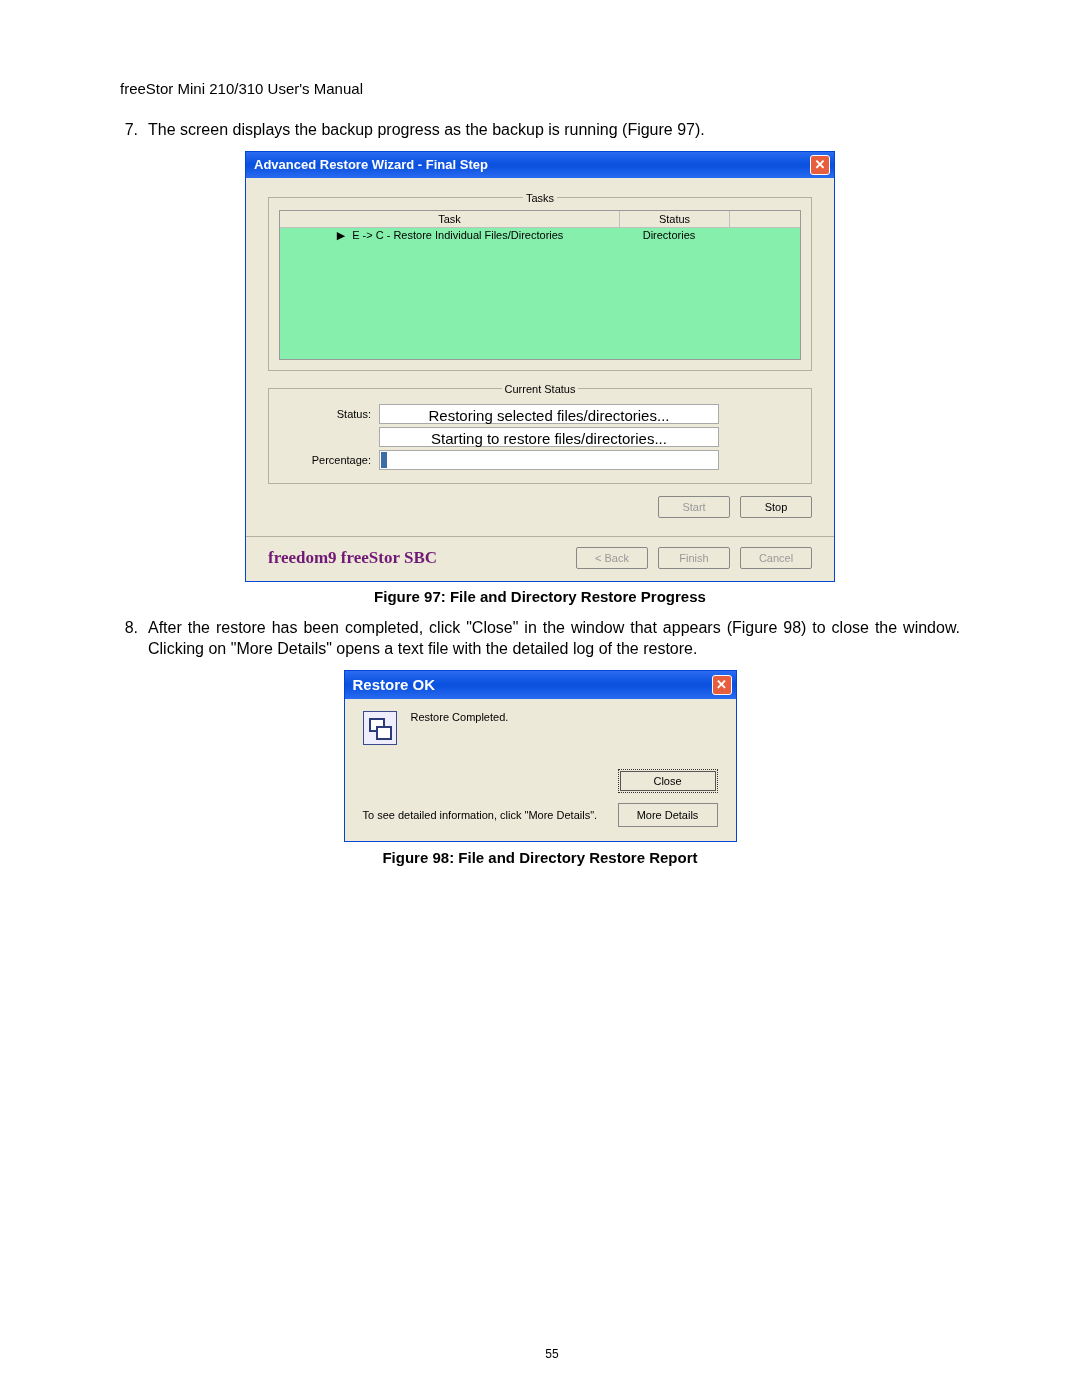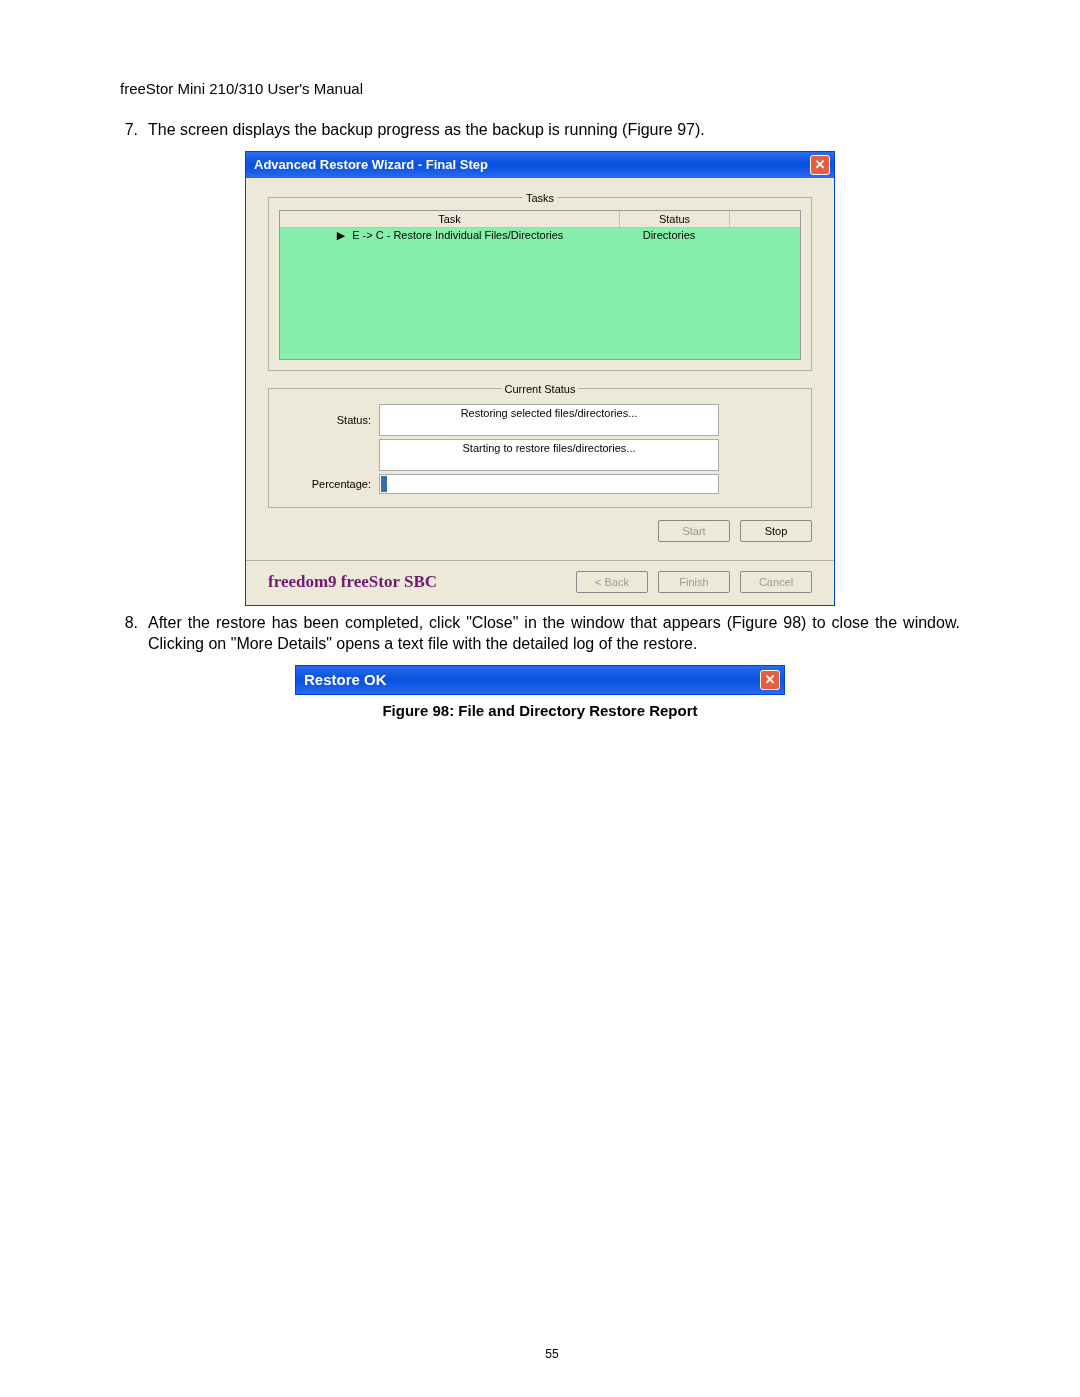--- a/index.html
+++ b/index.html
@@ -65,21 +65,21 @@
   .th.spacer { width: 70px; border-right:none;}
   .tasks-row { display:flex; padding:1px 6px; }
   .tr-task { flex:1; }
   .tr-status { width: 110px; }
   .tr-spacer { width: 70px; }
   .arrow { display:inline-block; margin-right:4px;}
   .status-row { display:flex; align-items:center; margin: 3px 0;}
   .status-label { width: 100px; text-align:right; padding-right:8px;}
   .status-box {
     flex:1; max-width: 340px; background:#fff; border:1px solid #aaa;
-    padding:2px 6px; height:32px; font-size:11px;
+    padding:2px 6px; height:20px; font-size:15px;
   }
   .progress {
     flex:1; max-width: 340px; background:#fff; border:1px solid #aaa;
     height:20px; position:relative;
   }
   .progress-fill { position:absolute; left:1px; top:1px; bottom:1px; width:6px; background:#3a6ea5;}
   .btn-row { display:flex; justify-content:flex-end; gap:10px; margin: 6px 0 10px 0;}
   .winbtn {
     min-width: 72px; height:22px; background:#ece9d8;
     border:1px solid #888; border-radius:2px; font-size:11px;
@@ -88,21 +88,21 @@
   .winbtn.disabled { color:#999; }
   .footer-bar {
     border-top:1px solid #b3b0a3; padding: 10px 22px 12px 22px;
     display:flex; align-items:center; justify-content:space-between;
   }
   .brand { color:#701a75; font-family:"Times New Roman", serif; font-size:17px; font-weight:bold;}
   .footer-btns { display:flex; gap:10px; }
 
   
   .dlg {
-    width: 490px; margin: 7px auto; background:#ece9d8;
+    width: 393px; margin: 7px auto; background:#ece9d8;
     border:1px solid #0046d5; font-family: Tahoma, sans-serif; font-size:11px;
   }
   .dlg .titlebar { font-size:15px; height:28px;}
   .dlg-body { padding: 12px 18px 14px 18px; }
   .dlg-top { display:flex; gap:14px; align-items:flex-start; margin-bottom: 24px;}
   .dlg-icon {
     width:34px; height:34px; border:1px solid #3a4a8a; background:#eef; position:relative;
   }
   .dlg-icon::before {
     content:""; position:absolute; left:5px; top:6px; width:12px; height:10px;
@@ -187,31 +187,45 @@
         <div class="brand">freedom9 freeStor SBC</div>
         <div class="footer-btns">
           <div class="winbtn disabled">&lt; Back</div>
           <div class="winbtn disabled">Finish</div>
           <div class="winbtn disabled">Cancel</div>
         </div>
       </div>
     </div>
   </div>
 
+  <div class="caption">Figure 97: File and Directory Restore Progress</div>
 
   <div class="step-row">
     <div class="step-num">8.</div>
     <div class="step-text">After the restore has been completed, click "Close" in the window that appears (Figure 98) to close the window.  Clicking on "More Details" opens a text file with the detailed log of the restore.</div>
   </div>
 
   <div class="figure-wrap">
     <div class="dlg">
       <div class="titlebar">
         <span>Restore OK</span>
         <span class="close-btn">✕</span>
       </div>
+      <div class="dlg-body">
+        <div class="dlg-top">
+          <div class="dlg-icon"></div>
+          <div>Restore Completed.</div>
+        </div>
+        <div class="dlg-row" style="justify-content:flex-end;">
+          <div class="dlg-btn default underline-first">Close</div>
+        </div>
+        <div class="dlg-row">
+          <div>To see detailed information, click "More Details".</div>
+          <div class="dlg-btn underline-first">More Details</div>
+        </div>
+      </div>
     </div>
   </div>
 
   <div class="caption">Figure 98: File and Directory Restore Report</div>
 
   <div class="page-num">55</div>
 </div>
 
 </body></html>

